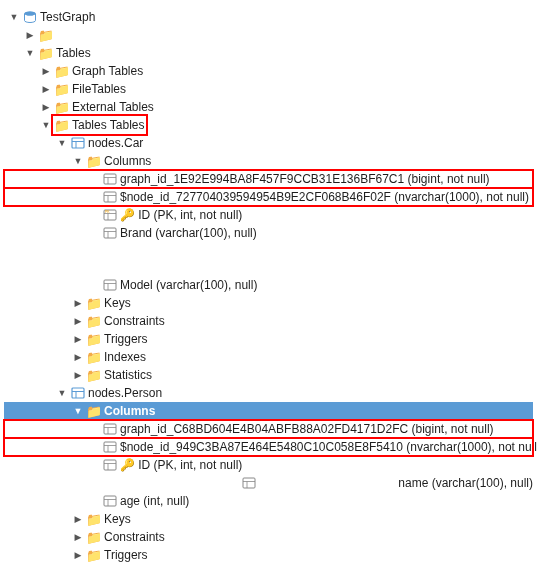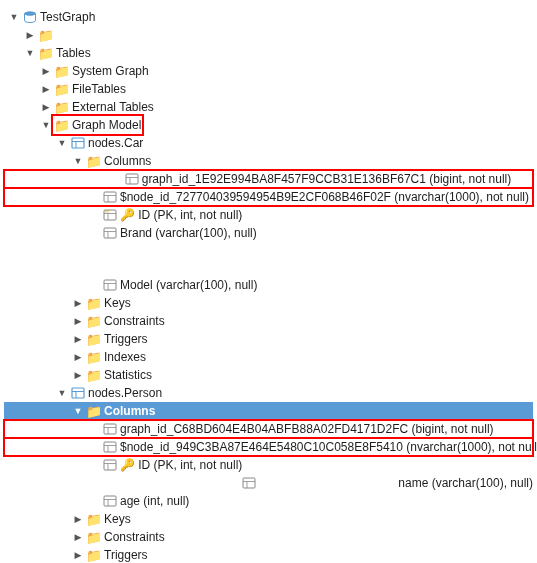--- a/index.html
+++ b/index.html
@@ -89,40 +89,40 @@
 
   <div class="tree-item" style="padding-left: 18px;">
     <span class="expand-btn">▼</span>
     <span class="icon folder-icon">📁</span>
     <span class="label">Tables</span>
   </div>
 
   <div class="tree-item" style="padding-left: 34px;">
     <span class="expand-btn">▶</span>
     <span class="icon folder-icon">📁</span>
-    <span class="label">System Graph</span>
+    <span class="label">Graph Tables</span>
   </div>
 
   <div class="tree-item" style="padding-left: 34px;">
     <span class="expand-btn">▶</span>
     <span class="icon folder-icon">📁</span>
     <span class="label">FileTables</span>
   </div>
 
   <div class="tree-item" style="padding-left: 34px;">
     <span class="expand-btn">▶</span>
     <span class="icon folder-icon">📁</span>
     <span class="label">External Tables</span>
   </div>
 
   <div class="tree-item" style="padding-left: 34px;">
     <span class="expand-btn">▼</span>
     <span style="display:inline-flex;align-items:center;outline:2px solid red;outline-offset:1px;">
       <span class="icon folder-icon">📁</span>
-      <span class="label">Graph Model</span>
+      <span class="label">Tables Tables</span>
     </span>
   </div>
 
   <div class="tree-item" style="padding-left: 50px;">
     <span class="expand-btn">▼</span>
     <span class="icon">
       <svg width="14" height="14" viewBox="0 0 14 14">
           <rect x="1" y="2" width="12" height="10" rx="1" fill="none" stroke="#5b9bd5" stroke-width="1.2"></rect>
           <line x1="1" y1="5.5" x2="13" y2="5.5" stroke="#5b9bd5" stroke-width="1"></line>
           <line x1="5" y1="5.5" x2="5" y2="12" stroke="#5b9bd5" stroke-width="1"></line>
@@ -130,21 +130,21 @@
     </span>
     <span class="label">nodes.Car</span>
   </div>
 
   <div class="tree-item" style="padding-left: 66px;">
     <span class="expand-btn">▼</span>
     <span class="icon folder-icon">📁</span>
     <span class="label">Columns</span>
   </div>
 
-  <div class="tree-item red-outlined" style="padding-left: 82px; justify-content: center;">
+  <div class="tree-item red-outlined" style="padding-left: 82px;">
     <span class="expand-btn empty"></span>
     <span class="icon">
       <svg width="14" height="12" viewBox="0 0 14 12">
           <rect x="1" y="1" width="12" height="10" rx="1" fill="none" stroke="#888" stroke-width="1"></rect>
           <line x1="1" y1="4.5" x2="13" y2="4.5" stroke="#888" stroke-width="0.8"></line>
           <line x1="5" y1="4.5" x2="5" y2="11" stroke="#888" stroke-width="0.8"></line>
         </svg>
     </span>
     <span class="label">graph_id_1E92E994BA8F457F9CCB31E136BF67C1 (bigint, not null)</span>
   </div>

